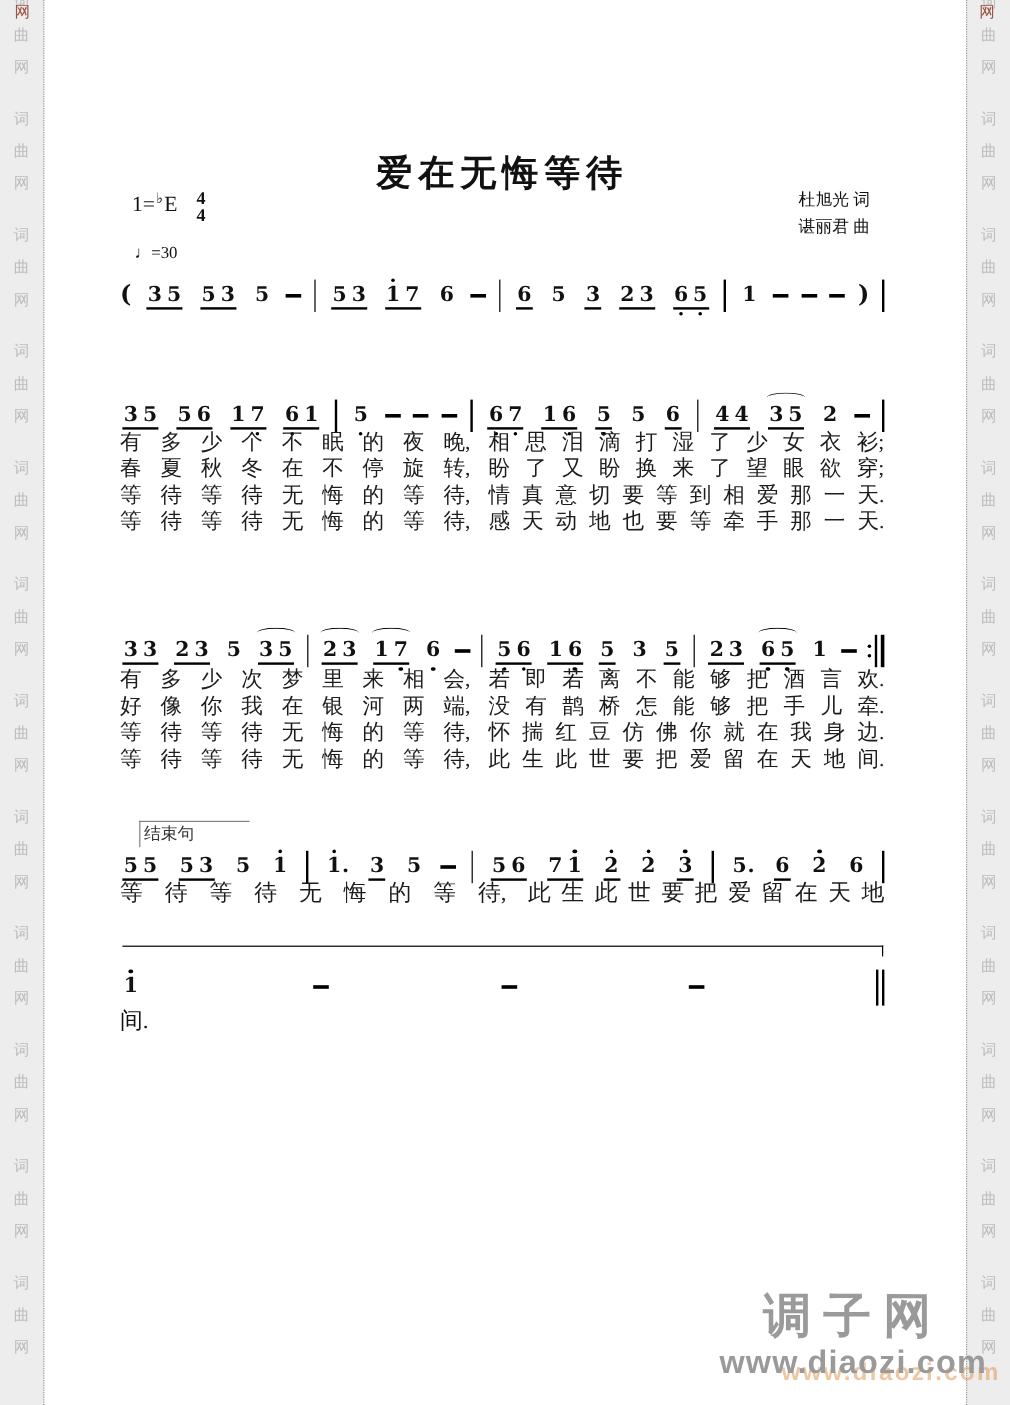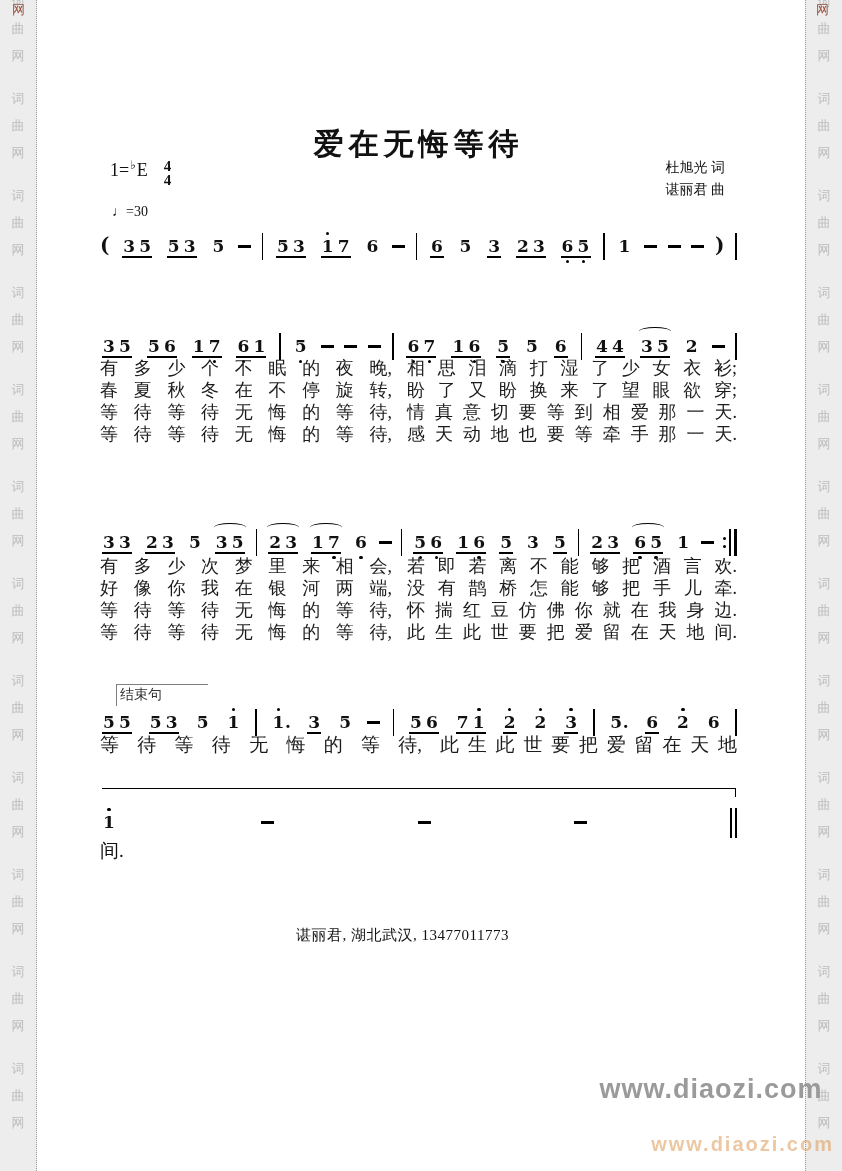--- a/index.html
+++ b/index.html
@@ -1087,23 +1087,23 @@
         <div class="dashN"></div>
         <div class="dashN"></div>
         <div class="final">
           <div></div>
           <div></div>
         </div>
       </div>
     <div class="tail-lyric">间.</div>
 
     <div class="contact">
-      <div>谌丽君, 湖北武汉, 13477011773</div>
     </div>
 
   </div>
 
   <div class="brand" style="color: rgb(154, 154, 154);">
+    <div class="b1">调子网</div>
     <div class="b2">www.diaozi.com</div>
   </div>
   <div class="overlay" style="color: rgb(221, 154, 85);">www.diaozi.com</div>
 
 </div>
 
 </body></html>

